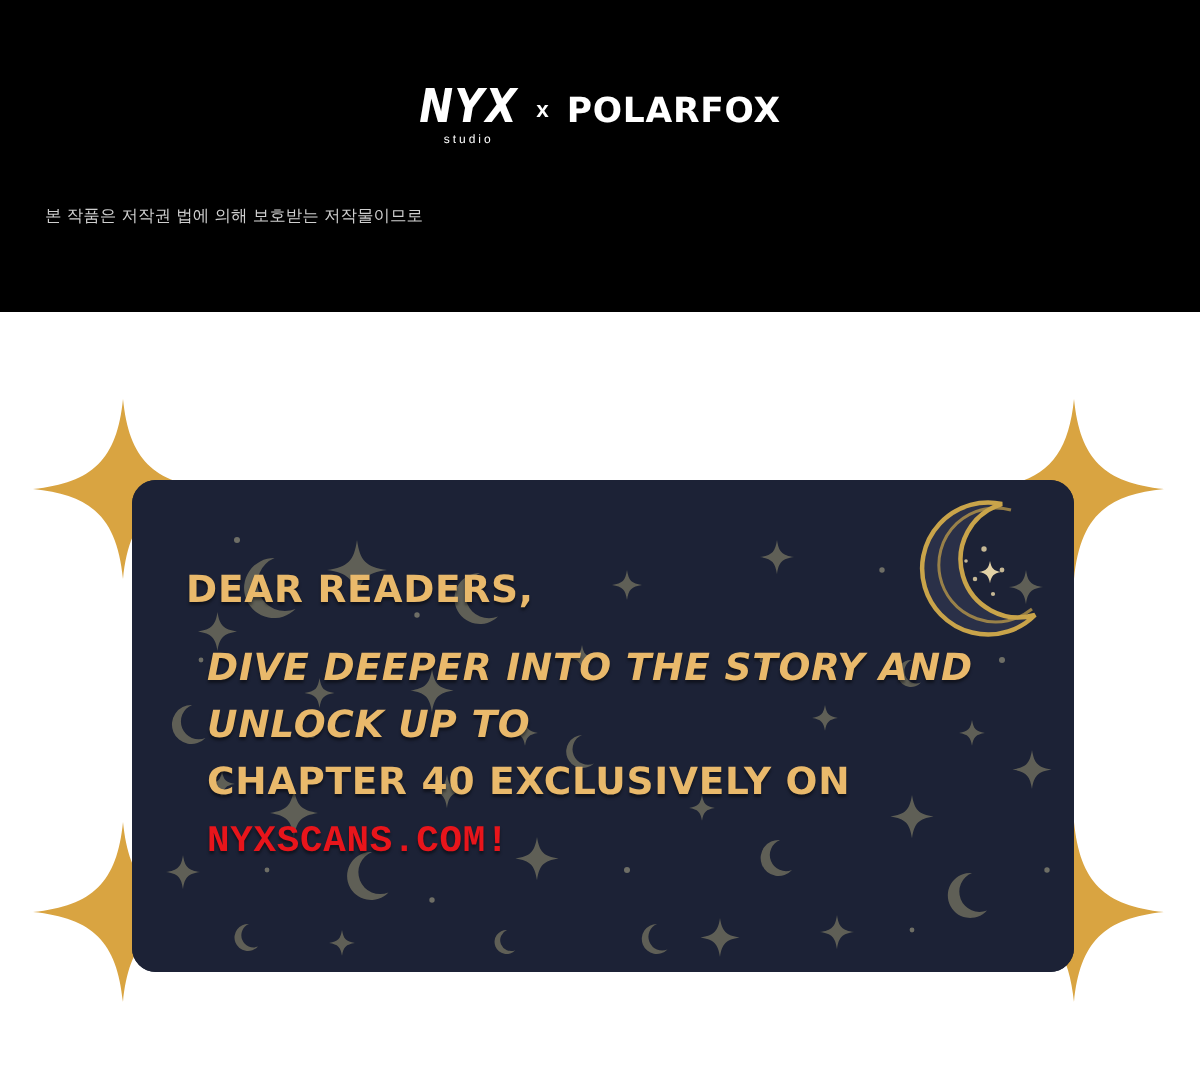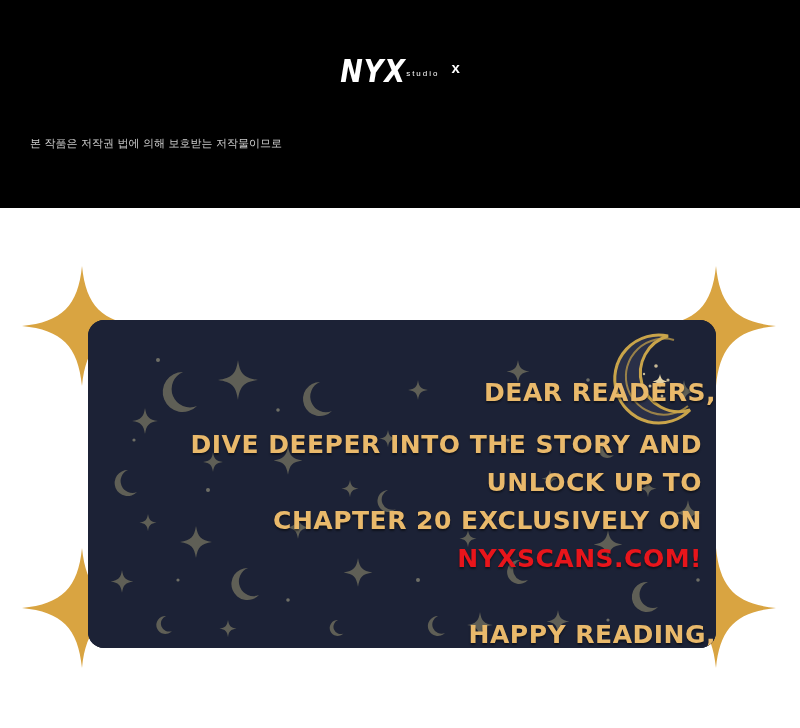--- a/index.html
+++ b/index.html
@@ -37,21 +37,21 @@
     width: 800px;
     display: flex;
     align-items: center;
     justify-content: center;
     gap: 12px;
     color: #ffffff;
   }
   .nyx-logo {
     position: relative;
     display: flex;
-    flex-direction: row;
+    flex-direction: column;
     align-items: center;
     line-height: 1;
   }
   .nyx-word {
     font-family: "DejaVu Sans", sans-serif;
     font-size: 27px;
     font-weight: bold;
     letter-spacing: 1px;
     font-style: italic;
     color: #ffffff;
@@ -133,44 +133,47 @@
     top: 10px;
     width: 104px;
     height: 104px;
   }
 
   .card-text {
     position: absolute;
     left: 0;
     top: 58px;
     width: 628px;
-    text-align: right;
+    text-align: left;
     color: #e9b96b;
     font-family: "DejaVu Sans", sans-serif;
     font-weight: bold;
     letter-spacing: 0.5px;
     text-shadow: 0 2px 2px rgba(0,0,0,0.45);
+    padding-left: 36px;
   }
   .line-1 {
     font-size: 25px;
     line-height: 30px;
     margin-bottom: 18px;
   }
   .line-2 {
     font-size: 25px;
     line-height: 38px;
     padding: 0 14px;
+    font-style: italic;
   }
   .line-3 {
     font-size: 25px;
     line-height: 38px;
     padding: 0 14px;
   }
   .site {
     color: #e8151b;
+    font-family: Liberation Mono, monospace;
   }
   .line-4 {
     font-size: 25px;
     line-height: 30px;
     margin-top: 42px;
   }
 </style>
 </head>
 <body>
 
@@ -180,20 +183,21 @@
 
     <div class="studio-row">
 
       <div class="nyx-logo">
         <span class="nyx-word">NYX</span>
         <span class="nyx-sub">studio</span>
       </div>
 
       <span class="x-mark">x</span>
 
+      <span class="polarfox-word">POLARFOX</span>
     </div>
 
     <div class="copyright">
       <div>본 작품은 저작권 법에 의해 보호받는 저작물이므로</div>
     </div>
   </div>
 
   <div class="lower">
 
     <div class="sparkle" style="left:22px; top:58px;">
@@ -293,20 +297,19 @@
             <circle cx="68" cy="66" r="1.4"></circle>
             <circle cx="50" cy="44" r="1.2"></circle>
           </g>
           <path d="M66 44 c1 5 2.4 6.4 7.4 7.4 c-5 1 -6.4 2.4 -7.4 7.4 c-1 -5 -2.4 -6.4 -7.4 -7.4 c5 -1 6.4 -2.4 7.4 -7.4 Z" fill="#e3d2a6"></path>
         </svg>
       </div>
 
       <div class="card-text">
         <div class="line-1">DEAR READERS,</div>
         <div class="line-2">DIVE DEEPER INTO THE STORY AND UNLOCK UP TO</div>
-        <div class="line-3"><span>CHAPTER 20 EXCLUSIVELY ON </span><span class="site">NYXSCANS.COM!</span></div>
-        <div class="line-4">HAPPY READING,</div>
+        <div class="line-3"><span>CHAPTER 40 EXCLUSIVELY ON </span><span class="site">NYXSCANS.COM!</span></div>
       </div>
 
     </div>
   </div>
 
 </div>
 
 </body></html>

